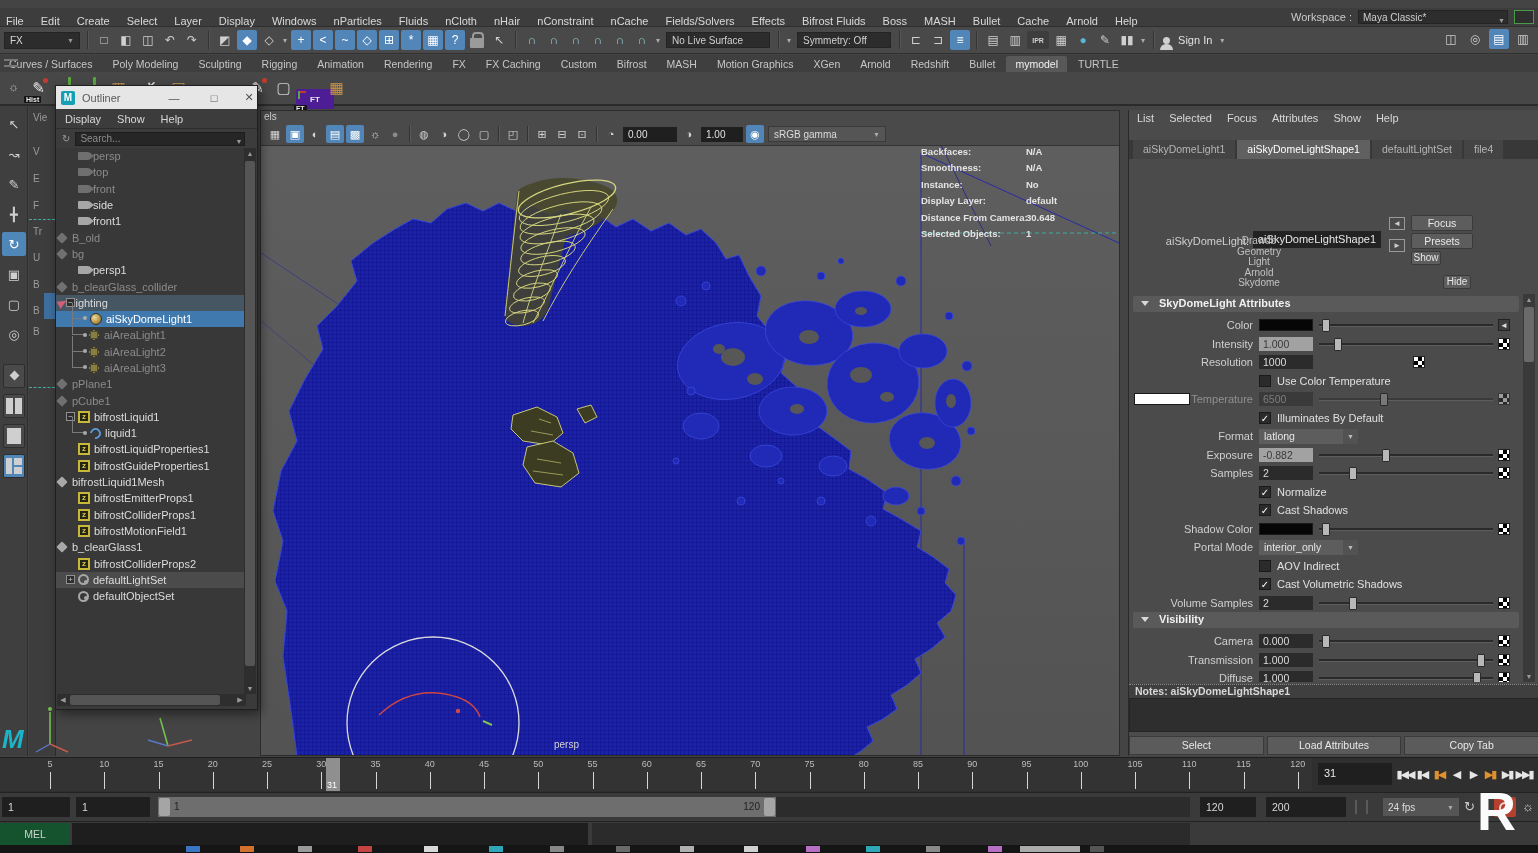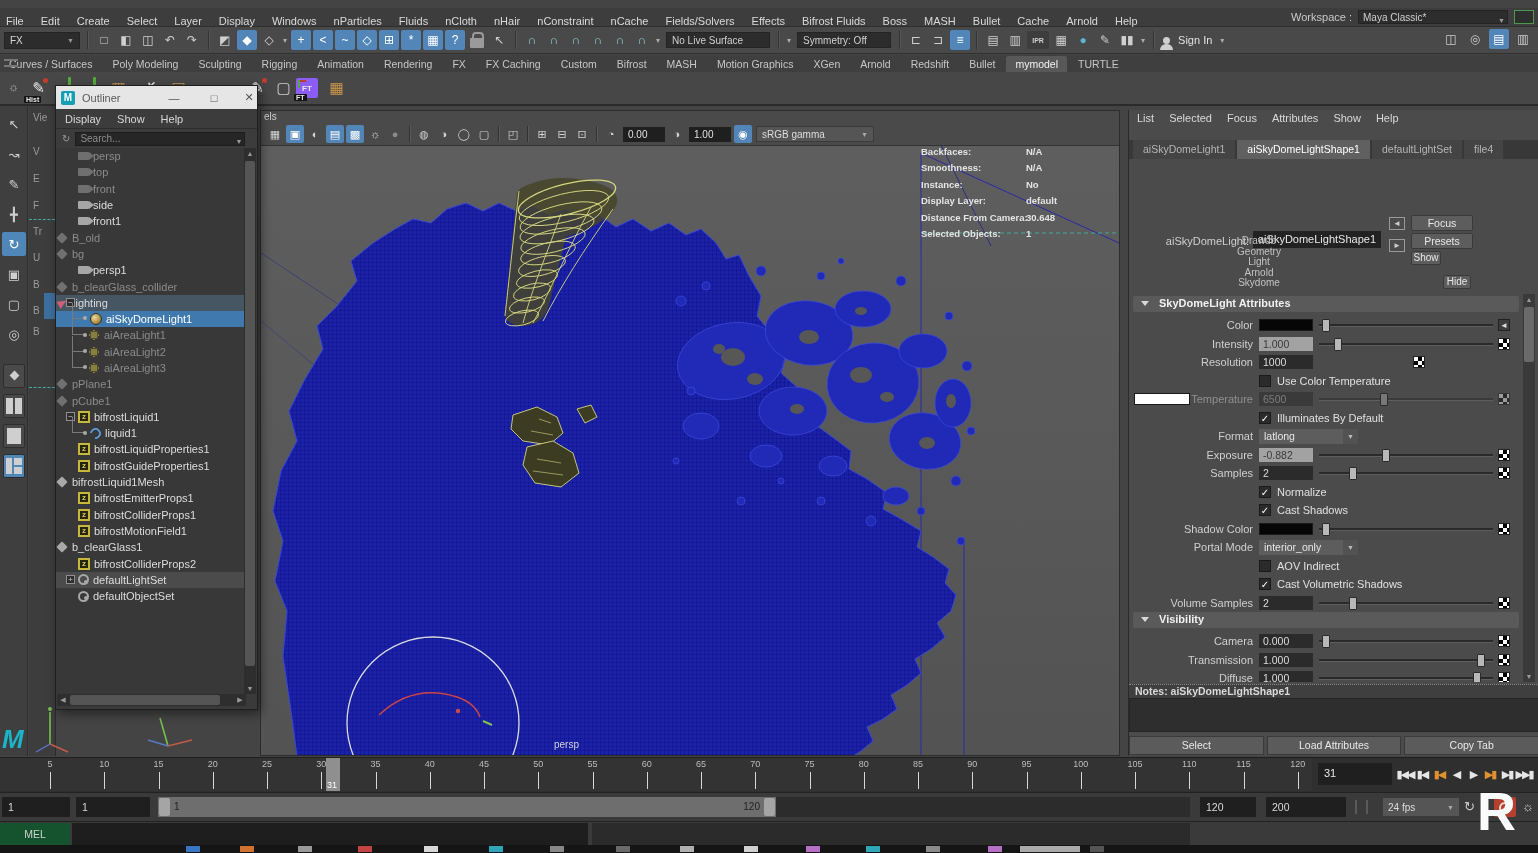--- a/index.html
+++ b/index.html
@@ -57,21 +57,21 @@
   #shelf .gear{position:absolute;left:8px;top:8px;color:#b0b0b0;font-size:12px;}
   .shelf-ic{position:absolute;top:3px;width:25px;height:25px;display:flex;align-items:center;justify-content:center;
     font-size:15px;border-radius:2px;}
   .shelf-ic .badge{position:absolute;left:-2px;bottom:-3px;background:#141414;color:#e8e8e8;font-size:7px;
     padding:0 2px;border-radius:1px;font-weight:bold;}
   .k-pencil{color:#e6e6e6;} .k-pencil::after{content:"";position:absolute;right:3px;top:3px;width:5px;height:5px;border-radius:50%;background:#c23c2e;}
   .k-stick{width:3px;}.k-stick::before{content:"";position:absolute;top:2px;left:11px;width:3px;height:18px;background:#58a83e;border-radius:1px;}
   .k-cube,.k-obox,.k-grid{color:#d2994a;}
   .k-x{color:#e2e2e2;font-weight:bold;}
   .k-marquee{color:#cfcfcf;}
-  .k-ft{background:#8b5cf6;color:#e8e8e8;font-size:8px;font-weight:bold;width:22px;height:20px;margin-top:3px;}
+  .k-ft{background:#4c1d95;color:#e8e8e8;font-size:8px;font-weight:bold;width:38px;height:20px;margin-top:14px;}
   .k-ft::before{content:"";position:absolute;left:2px;top:2px;width:8px;height:2px;background:#c23c2e;}
   .k-ft::after{content:"";position:absolute;left:2px;top:2px;width:2px;height:8px;background:#58a83e;}
 
   
   #toolbox{left:0;top:106px;width:28px;height:650px;background:#3f3f3f;border-right:1px solid #2e2e2e;}
   .tb-ic{position:absolute;left:2px;width:24px;height:24px;display:flex;align-items:center;justify-content:center;
     color:#cfcfcf;font-size:13px;border-radius:2px;}
   .tb-ic.act{background:#4f87b8;color:#fff;}
   .tb-lay{position:absolute;left:3px;width:22px;background:#4a4a4a;border:1px solid #2d2d2d;border-radius:2px;}
   .tb-lay.act{background:#4f87b8;}
@@ -560,21 +560,21 @@
         <div class="vt-ic">◯</div>
         <div class="vt-ic">▢</div>
         <div class="vt-div"></div>
         <div class="vt-ic">◰</div>
         <div class="vt-div"></div>
         <div class="vt-ic">⊞</div>
         <div class="vt-ic">⊟</div>
         <div class="vt-ic">⊡</div>
         <div class="vt-div"></div>
         <div class="vt-ic">◔</div>
-        <div class="vt-field" style="width: 42px;">0.00</div>
+        <div class="vt-field" style="width: 54px;">0.00</div>
         <div class="vt-ic">◑</div>
         <div class="vt-field" style="width: 42px;">1.00</div>
         <div class="vt-ic act">◉</div>
         <div class="vt-drop" style="width: 118px;">
           <span>sRGB gamma</span>
           <span class="ar">▼</span>
         </div>
       </div>
     <div id="vp-hud">
         <div class="hud-row">

